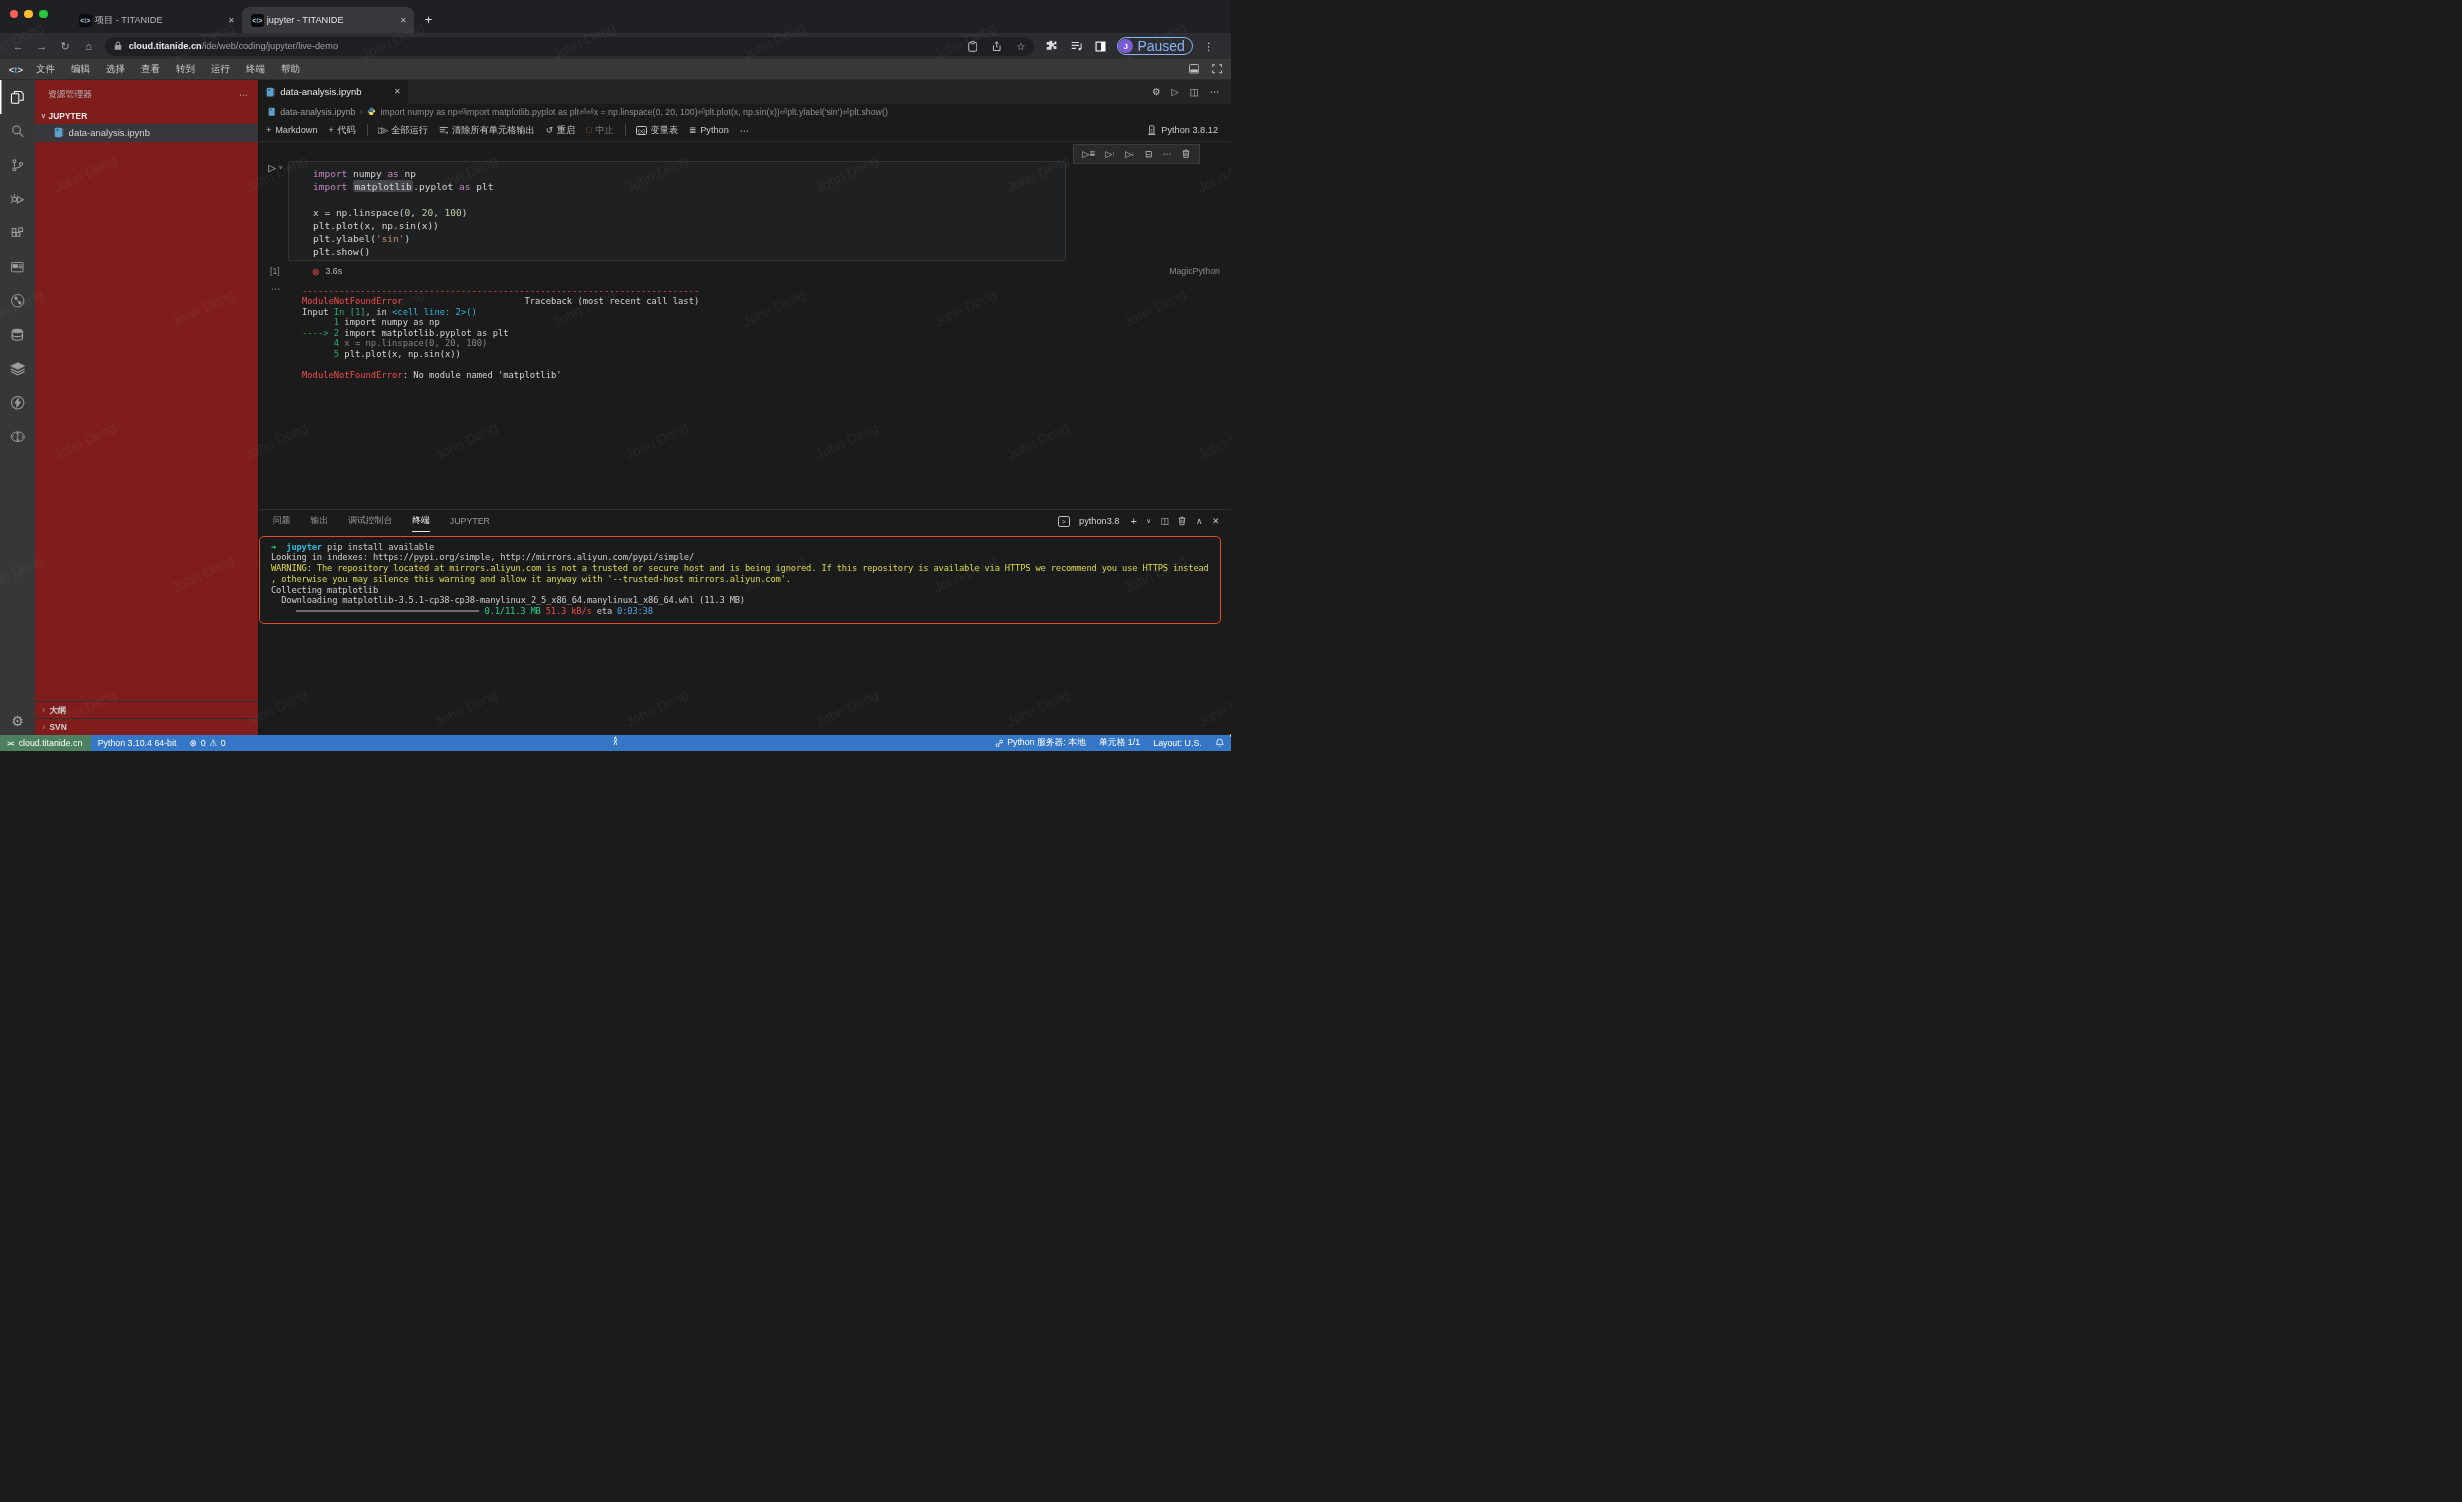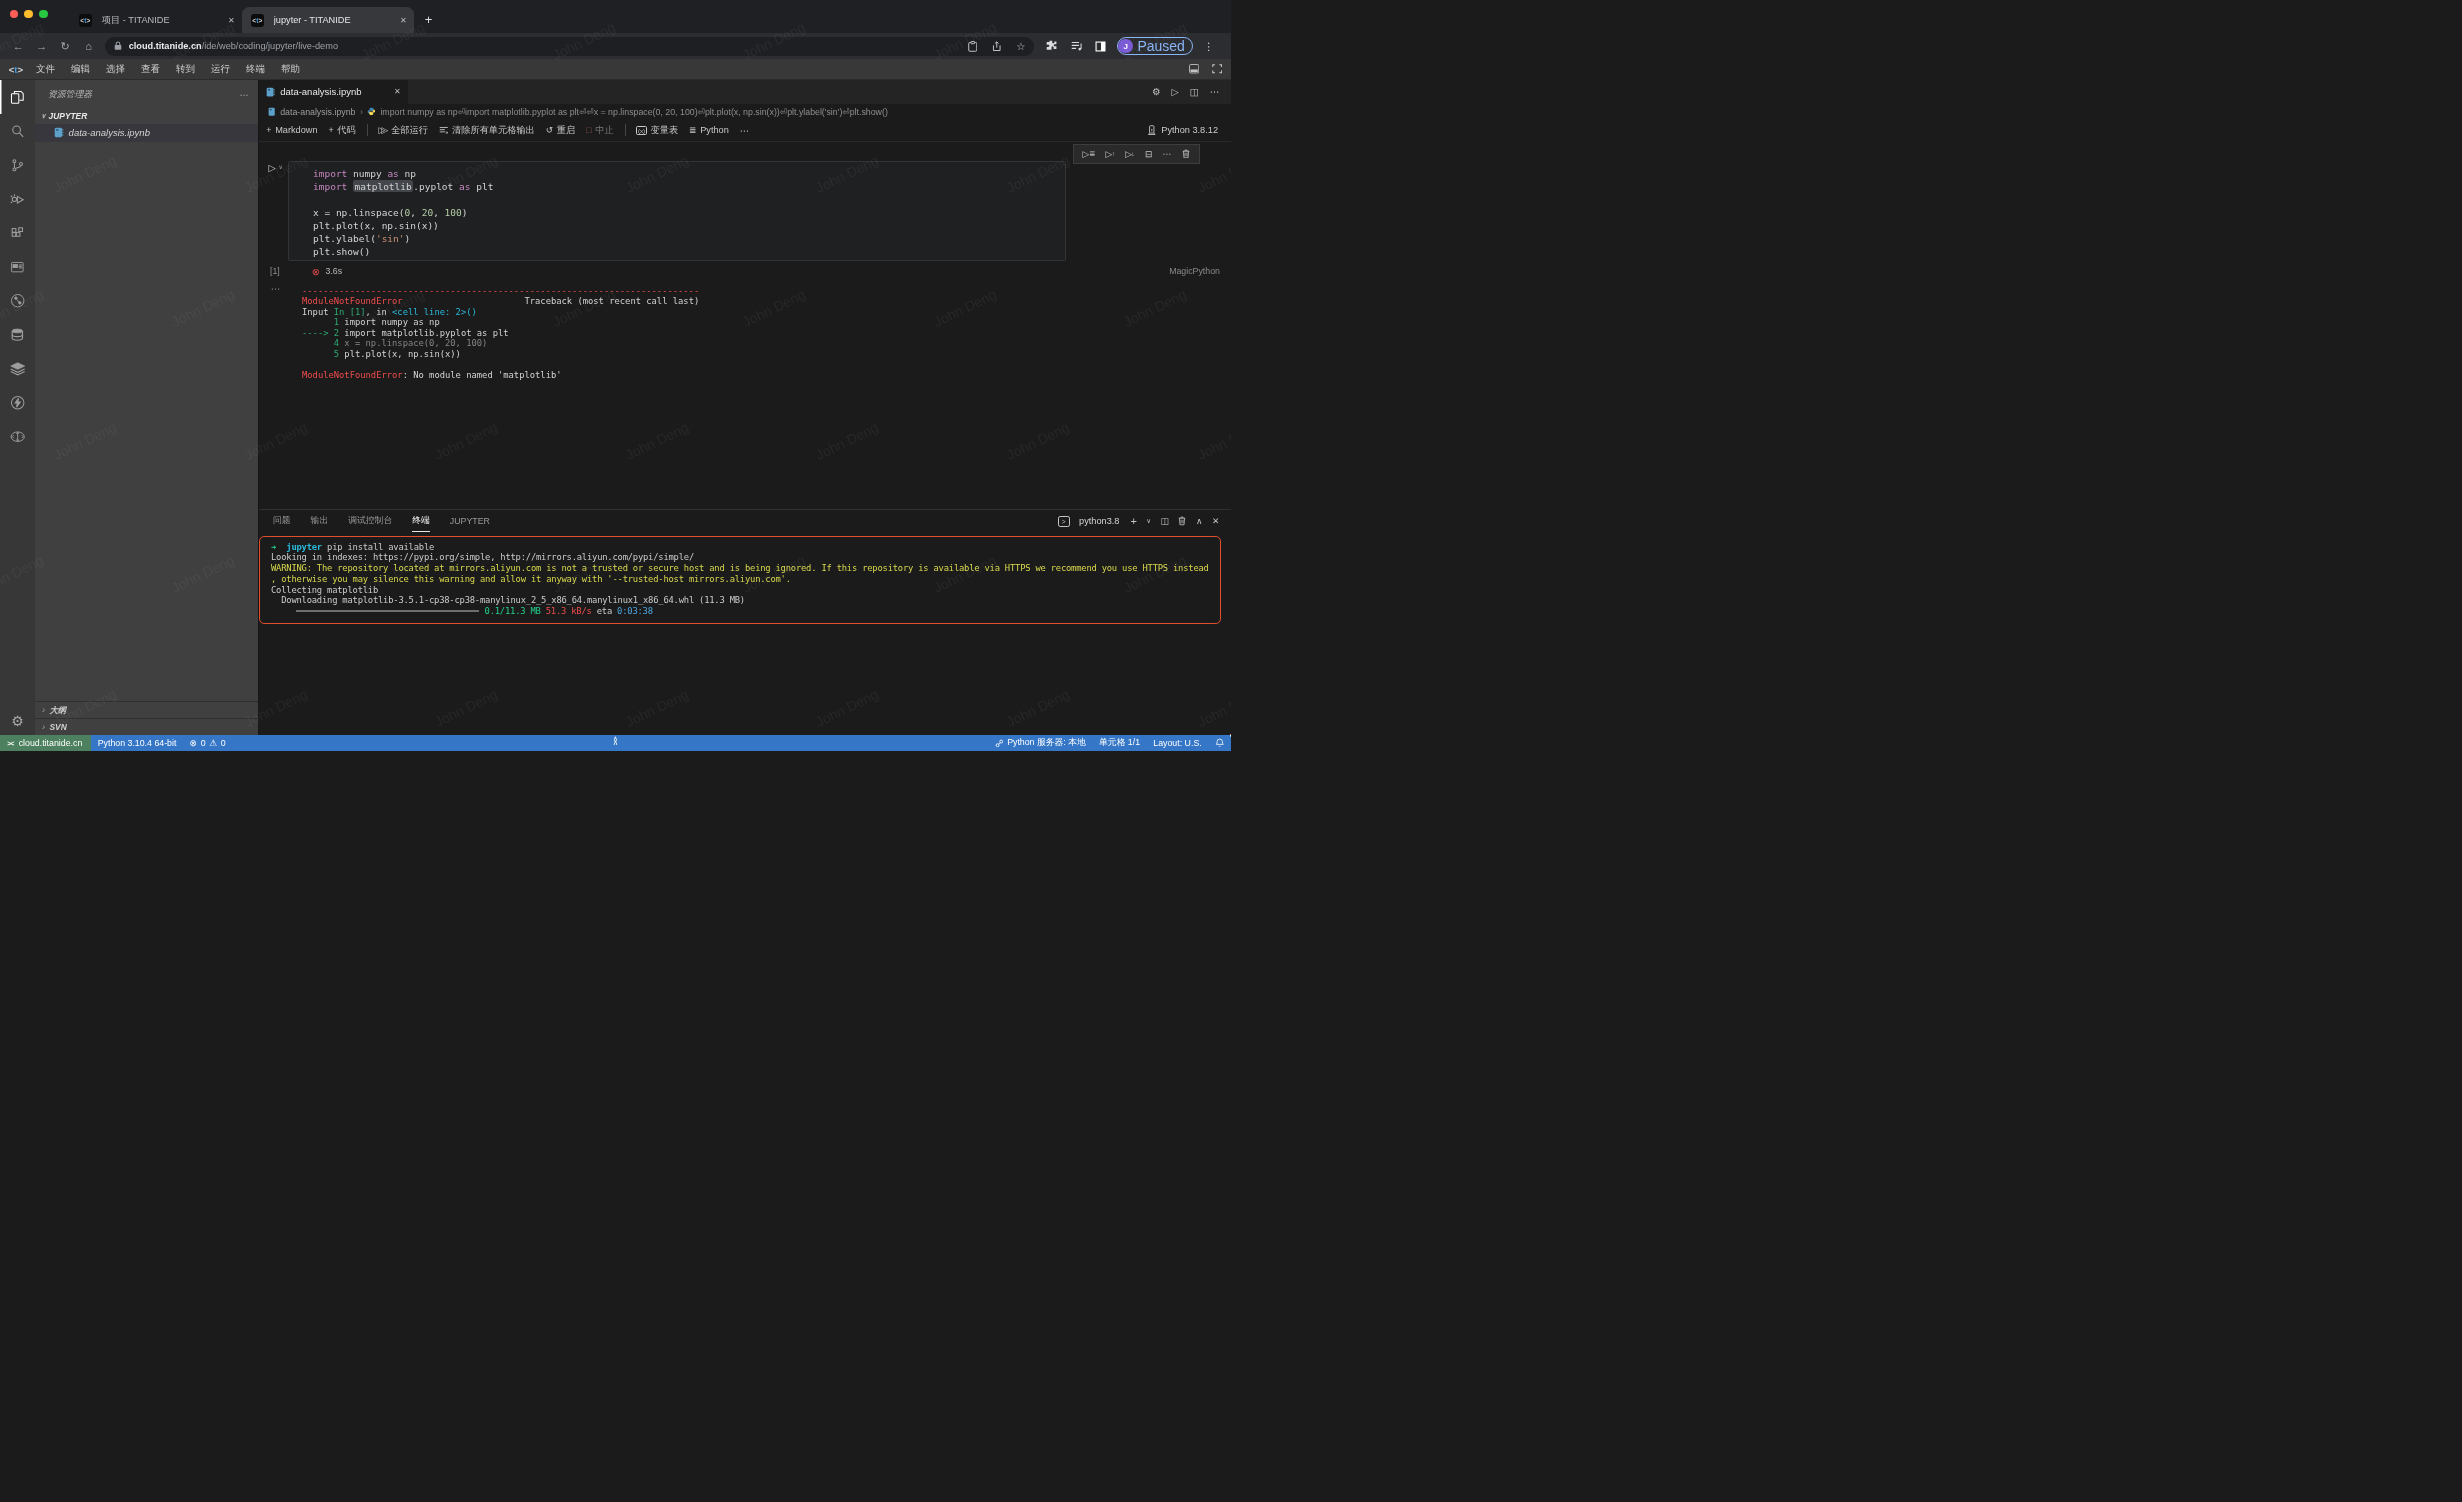--- a/index.html
+++ b/index.html
@@ -10,21 +10,21 @@
   #watermark-layer { position:absolute; inset:0; z-index:60; pointer-events:none; overflow:hidden; }
   .wm { position:absolute; font-size:14px; color:rgba(215,215,215,0.065);
         transform:rotate(-26deg); white-space:nowrap; }
 
   
   .titlebar { height:33px; background:#1f2023; position:relative; }
   .traffic { position:absolute; top:9.5px; left:9.5px; display:flex; gap:5.9px; }
   .tl { width:8.8px; height:8.8px; border-radius:50%; }
   .tl.red{background:#ff5f57}.tl.yellow{background:#febc2e}.tl.green{background:#28c840}
   .tabs { position:absolute; left:70px; bottom:0; display:flex; align-items:flex-end; height:26px; }
-  .btab { width:172px; height:26px; display:flex; align-items:center; gap:10px;
+  .btab { width:172px; height:26px; display:flex; align-items:center; gap:3px;
           padding:0 7.3px 0 8.8px; font-size:9.2px; color:#b7babf; position:relative; }
   .btab.active { background:#37383c; border-radius:7.3px 7.3px 0 0; color:#e4e6e9; }
   .btab .title { flex:1; overflow:hidden; white-space:nowrap; }
   .favicon { width:13px; height:13px; background:#0c0c0d; border-radius:2.9px; display:flex;
              align-items:center; justify-content:center; font-size:6.6px; font-weight:bold; flex:none; }
   .fv-b{color:#d8d8d8}.fv-t{color:#4a9edb}
   .tabclose { font-size:8px; color:#b7babf; cursor:default; }
   .newtab { width:20.5px; height:20.5px; display:flex; align-items:center; justify-content:center;
             font-size:13px; color:#dfe1e5; margin-left:4.4px; margin-bottom:2.9px; }
 
@@ -56,21 +56,21 @@
   
   .workbench { position:absolute; top:80px; left:0; right:0; bottom:16px; display:flex; }
 
   .activitybar { width:35px; background:#373737; display:flex; flex-direction:column; align-items:center; }
   .abicon { width:35px; height:34px; display:flex; align-items:center; justify-content:center; color:#9d9d9d; }
   .abicon svg { stroke:#9d9d9d; }
   .abicon.active { box-shadow:inset 1.5px 0 0 #fff; }
   .abicon.active svg { stroke:#fff; }
   .ab-gear { margin-top:auto; margin-bottom:5.9px; font-size:14px; color:#a8a8a8; }
 
-  .sidebar { width:224px; background:#404040; border-right:0.7px solid #161616; position:relative; font-size:9.5px;font-style:italic; }
+  .sidebar { width:224px; background:#7f1d1d; border-right:0.7px solid #161616; position:relative; font-size:9.5px; }
   .sb-head { display:flex; align-items:center; padding:8.8px 10.3px 5.9px 13px; font-size:8.8px; color:#bbb; }
   .sb-head .dots { margin-left:auto; color:#c5c5c5; }
   .sb-section { display:flex; align-items:center; gap:2.9px; font-size:8.4px; font-weight:bold;
                 color:#e7e7e7; padding:4.4px 0 2.9px 5.9px; }
   .sb-file { height:17.6px; background:#37373d; display:flex; align-items:center; gap:5.1px;
              padding-left:19px; color:#d4d4d4; }
   .sb-bottom { position:absolute; bottom:0; left:0; right:0; }
   .sb-brow { height:17px; border-top:0.7px solid #2f2f2f; display:flex; align-items:center; gap:4.4px;
              padding-left:7.3px; font-size:8.4px; font-weight:bold; color:#d0d0d0; }
 

